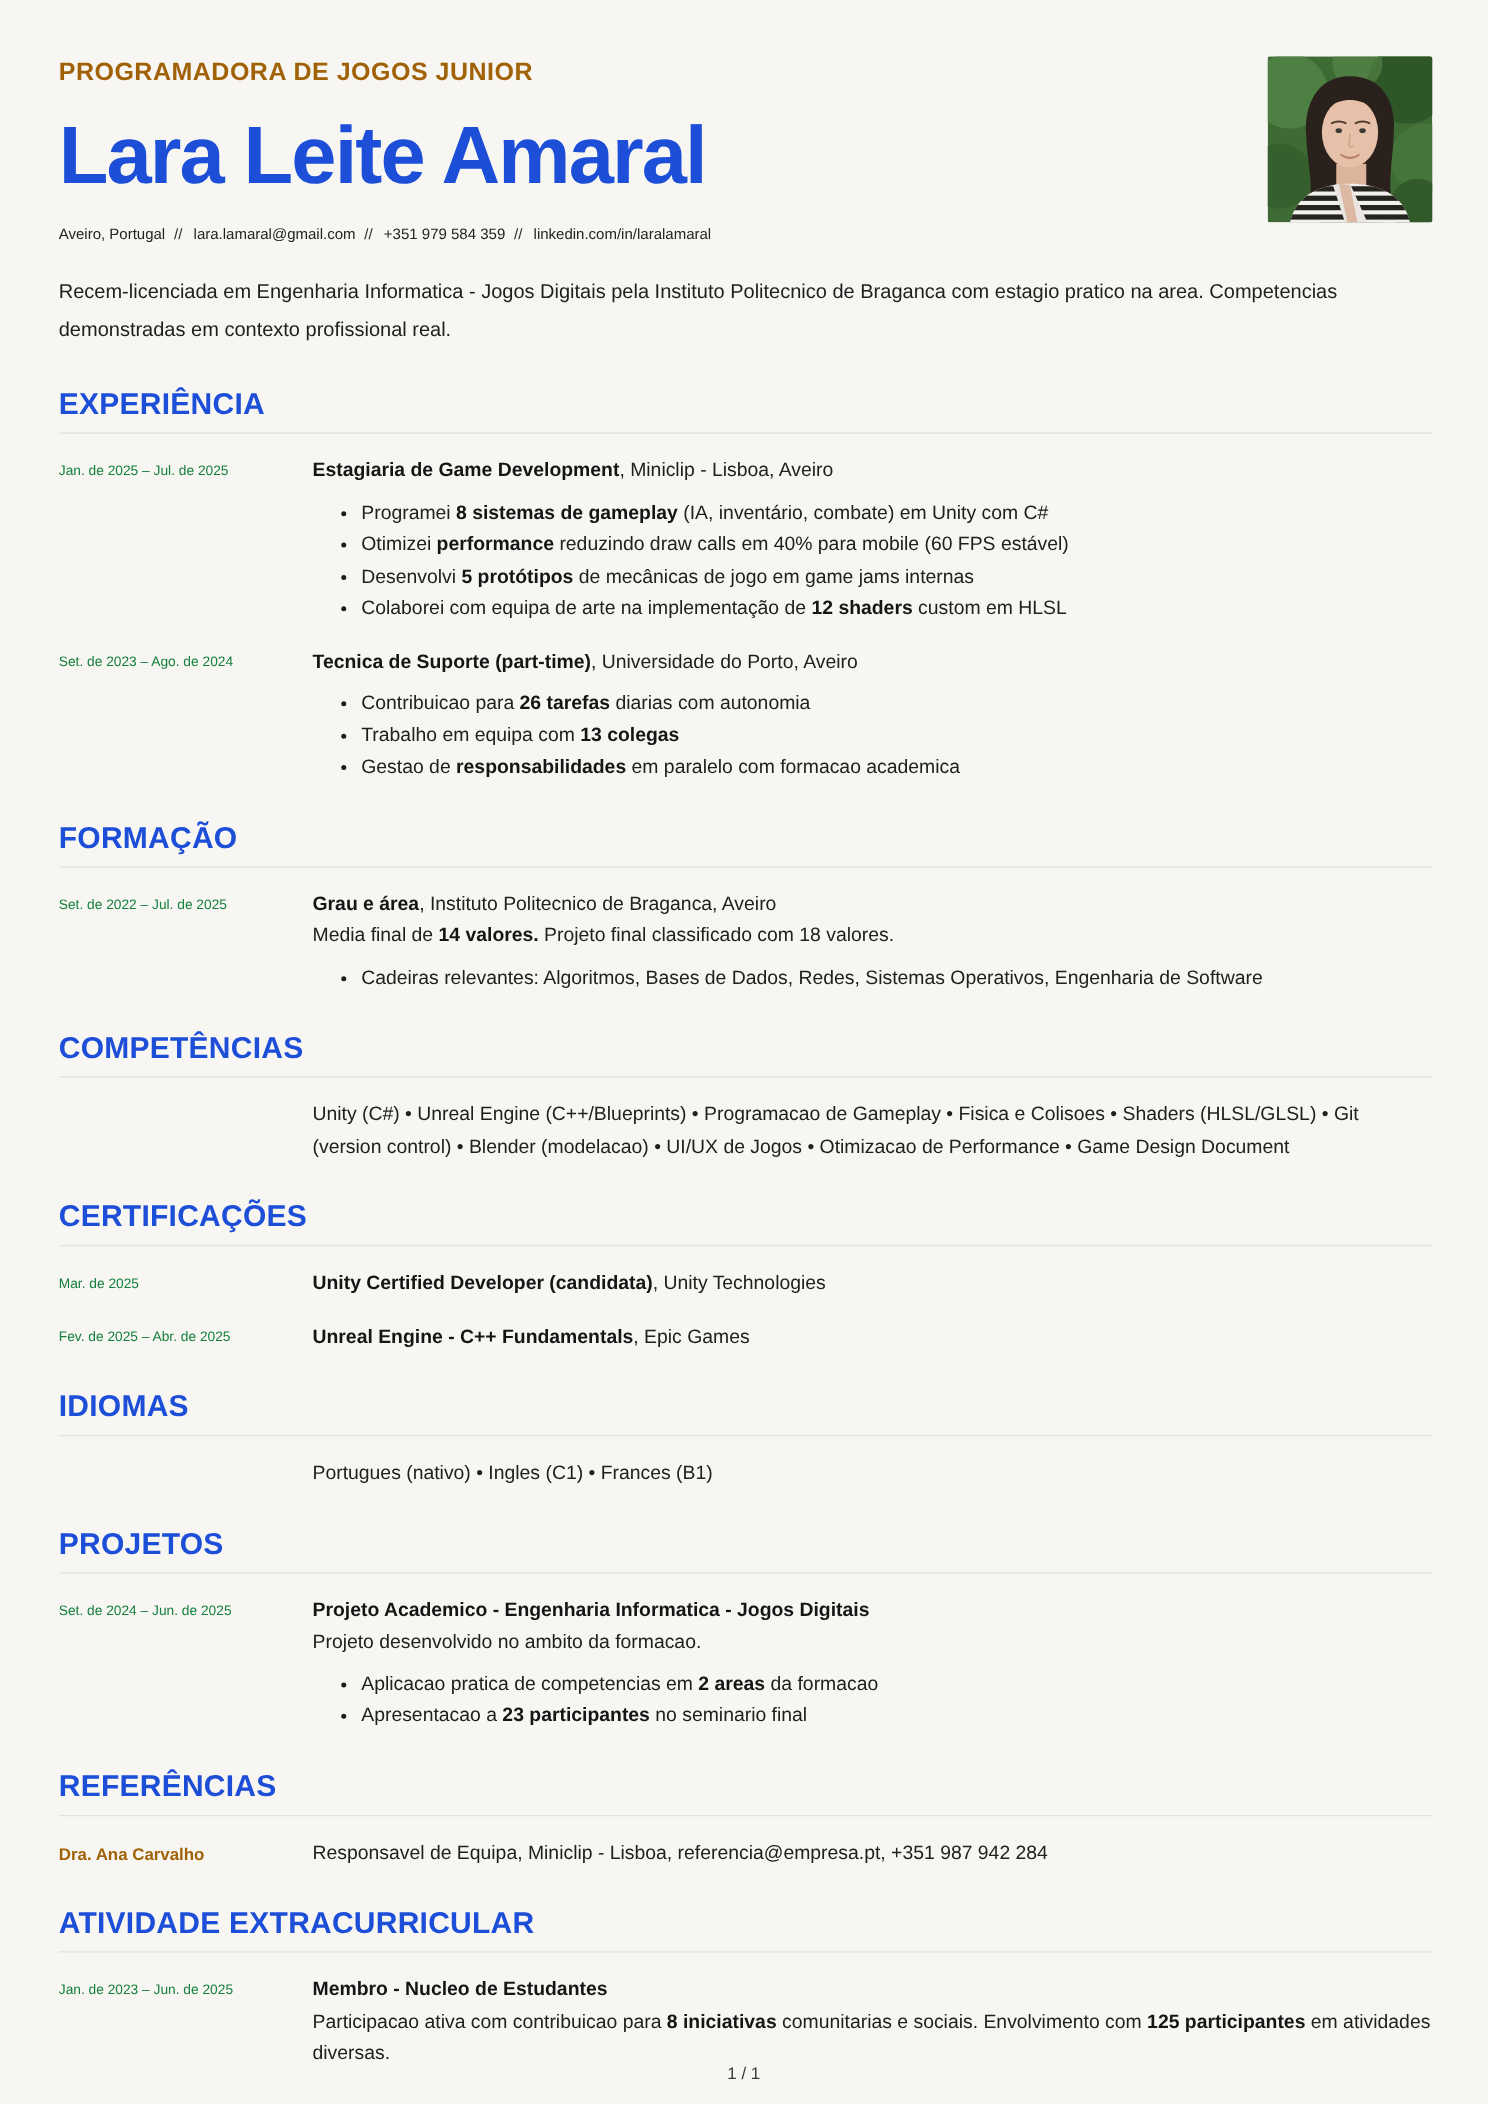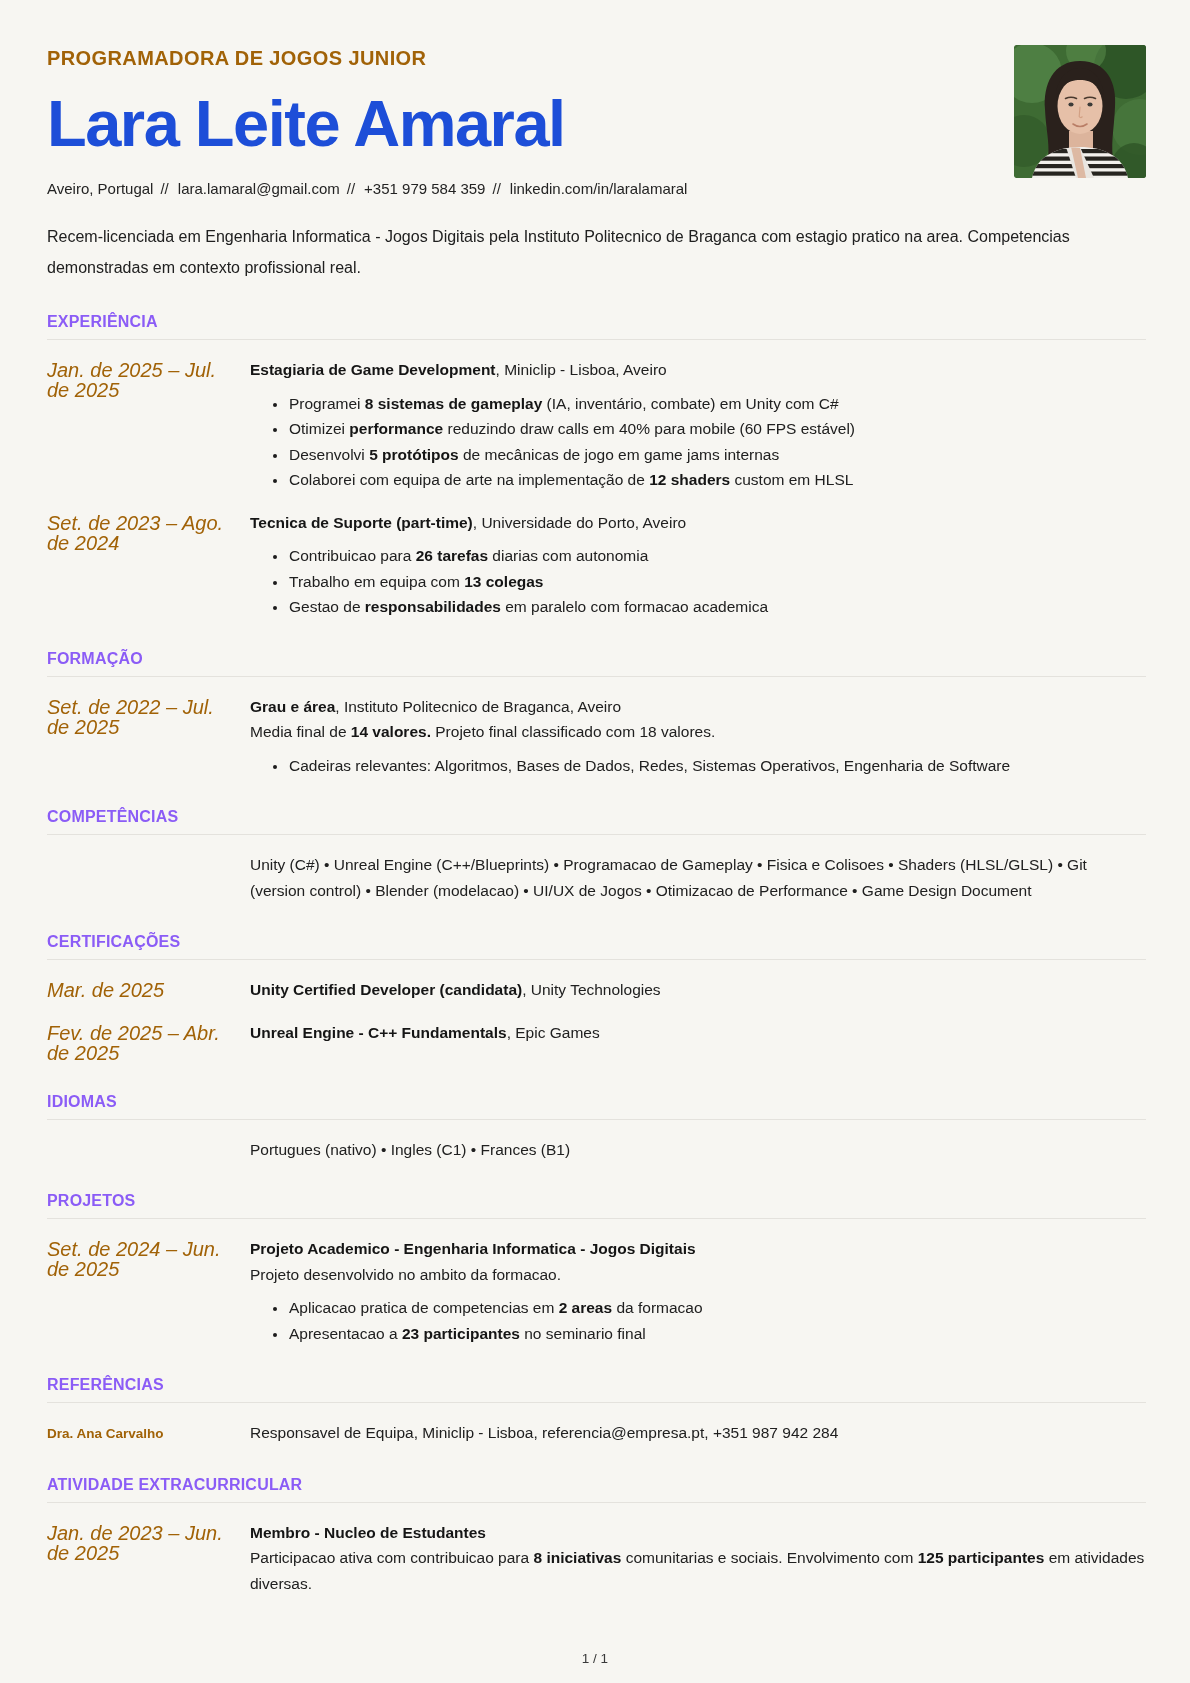--- a/index.html
+++ b/index.html
@@ -15,45 +15,45 @@
 
   
   .job-title {
     font-size: 20px; font-weight: bold; letter-spacing: 0.4px;
     margin-top: 3px; color: #a16207;
   }
   .name {
     font-size: 65px; font-weight: bold; letter-spacing: -1.5px;
     line-height: 66px; margin-top: 21px; color: #1d4ed8;
   }
-  .contact { margin-top: 23px; font-size: 15px; color: #232323; }
+  .contact { margin-top: 23px; font-size: 12px; color: #232323; }
   .contact .sep { margin: 0 9px 0 7px; color: #2a2a2a; }
   .summary {
     margin-top: 24px; font-size: 16px; line-height: 31px;
     max-width: 1102px; color: #202020;
   }
   .photo-wrap {
     position: absolute; top: 45px; right: 44px;
     width: 132px; height: 133px; border-radius: 2px; overflow: hidden;
   }
 
   
   .section { margin-top: 30px; }
   .section-title {
-    font-size: 16px; font-weight: bold; letter-spacing: 0.2px;
-    color: #8b5cf6; padding-bottom: 8px;
+    font-size: 24px; font-weight: bold; letter-spacing: 0.2px;
+    color: #1d4ed8; padding-bottom: 8px;
     border-bottom: 1px solid #e4e2dd;
   }
   .entry {
     display: grid; grid-template-columns: 203px 1fr;
     margin-top: 17px;
   }
   .entry + .entry { }
   .entry-date {
-    font-style: italic; font-size: 20px; color: #a16207;
+    font-size: 11px; color: #15803d;
     padding-top: 3px; line-height: 20px; padding-right: 12px;
   }
   .entry-label {
     font-weight: bold; font-size: 13.5px; color: #a16207;
     padding-top: 4px; line-height: 20px;
   }
   .entry-body { font-size: 15.5px; line-height: 25.5px; color: #202020; }
   .entry-body strong { font-weight: bold; color: #151515; }
   .entry-bullets { margin-top: 8px; padding-left: 38px; list-style: disc; }
   .entry-bullets li { padding-left: 1px; }

